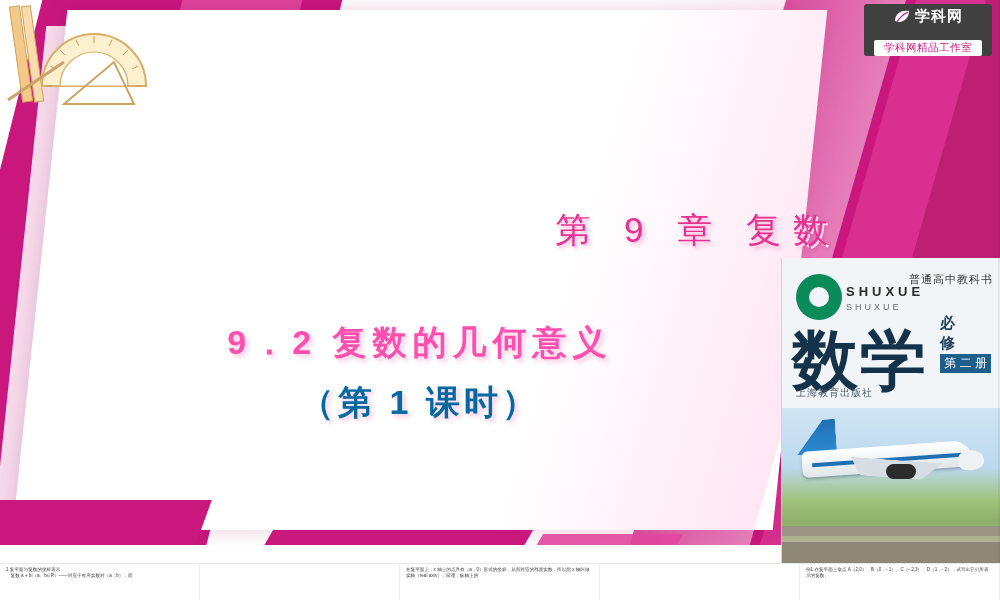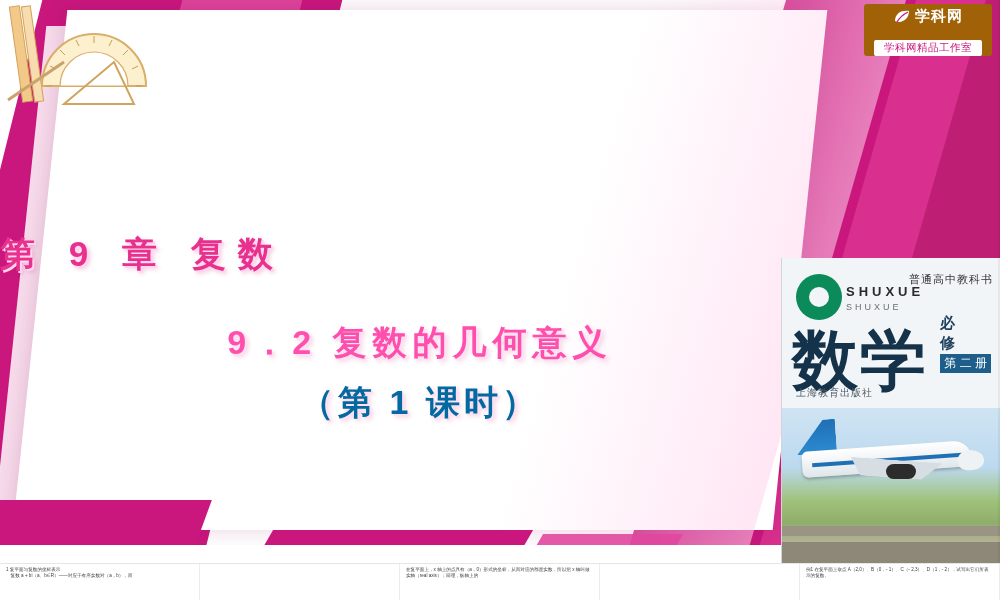--- a/index.html
+++ b/index.html
@@ -71,45 +71,44 @@
   .bg-left-bottom{
     position:absolute;left:-40px;top:500px;width:230px;height:120px;background:#c9177e;transform:skewX(-20deg);
   }
 
   
   .tool-art{position:absolute;left:2px;top:0px;width:200px;height:120px;}
 
   
   .logo-box{
     position:absolute;right:8px;top:4px;width:128px;height:52px;
-    background:#a16207;border-radius:3px;
+    background:#404040;border-radius:3px;
     display:flex;flex-direction:column;align-items:center;justify-content:flex-start;
     padding-top:2px;box-sizing:border-box;
   }
   .logo-top{display:flex;align-items:center;gap:4px;height:26px;}
   .logo-mark{width:18px;height:18px;position:relative;}
   .logo-text{color:#ffffff;font-size:15px;font-weight:bold;letter-spacing:1px;}
   .logo-sub{
     margin-top:13px;background:#ffffff;color:#c9177e;font-size:10.5px;
     padding:1px 10px;border-radius:2px;letter-spacing:.5px;white-space:nowrap;
   }
 
   
   .course-title{
     position:absolute;left:0;top:102px;width:940px;text-align:center;
     font-family:"Liberation Serif", serif;
     font-size:21px;font-weight:bold;color:#222222;letter-spacing:.5px;
     font-style:italic;
   }
   .chapter-title{
-    position:absolute;left:0;top:207px;width:840px;text-align:left;
-    font-size:35px;font-weight:bold;color:#e8318f;
+    position:absolute;left:0;top:207px;width:840px;text-align:right;
+    font-size:35px;font-weight:normal;color:#e8318f;
     letter-spacing:12px;
     text-shadow:2px 2px 0 #ffd6ec, 3px 3px 4px rgba(200,20,120,.25);
-    margin-top:24px;
   }
   .section-title{
     position:absolute;left:0;top:320px;width:840px;text-align:center;
     font-size:34px;font-weight:bold;color:#ff4fae;
     letter-spacing:6px;
     text-shadow:2px 2px 0 #ffe0f0, 3px 3px 5px rgba(200,20,120,.22);
   }
   .lesson-title{
     position:absolute;left:0;top:380px;width:840px;text-align:center;
     font-size:34px;font-weight:bold;color:#0369a1;

